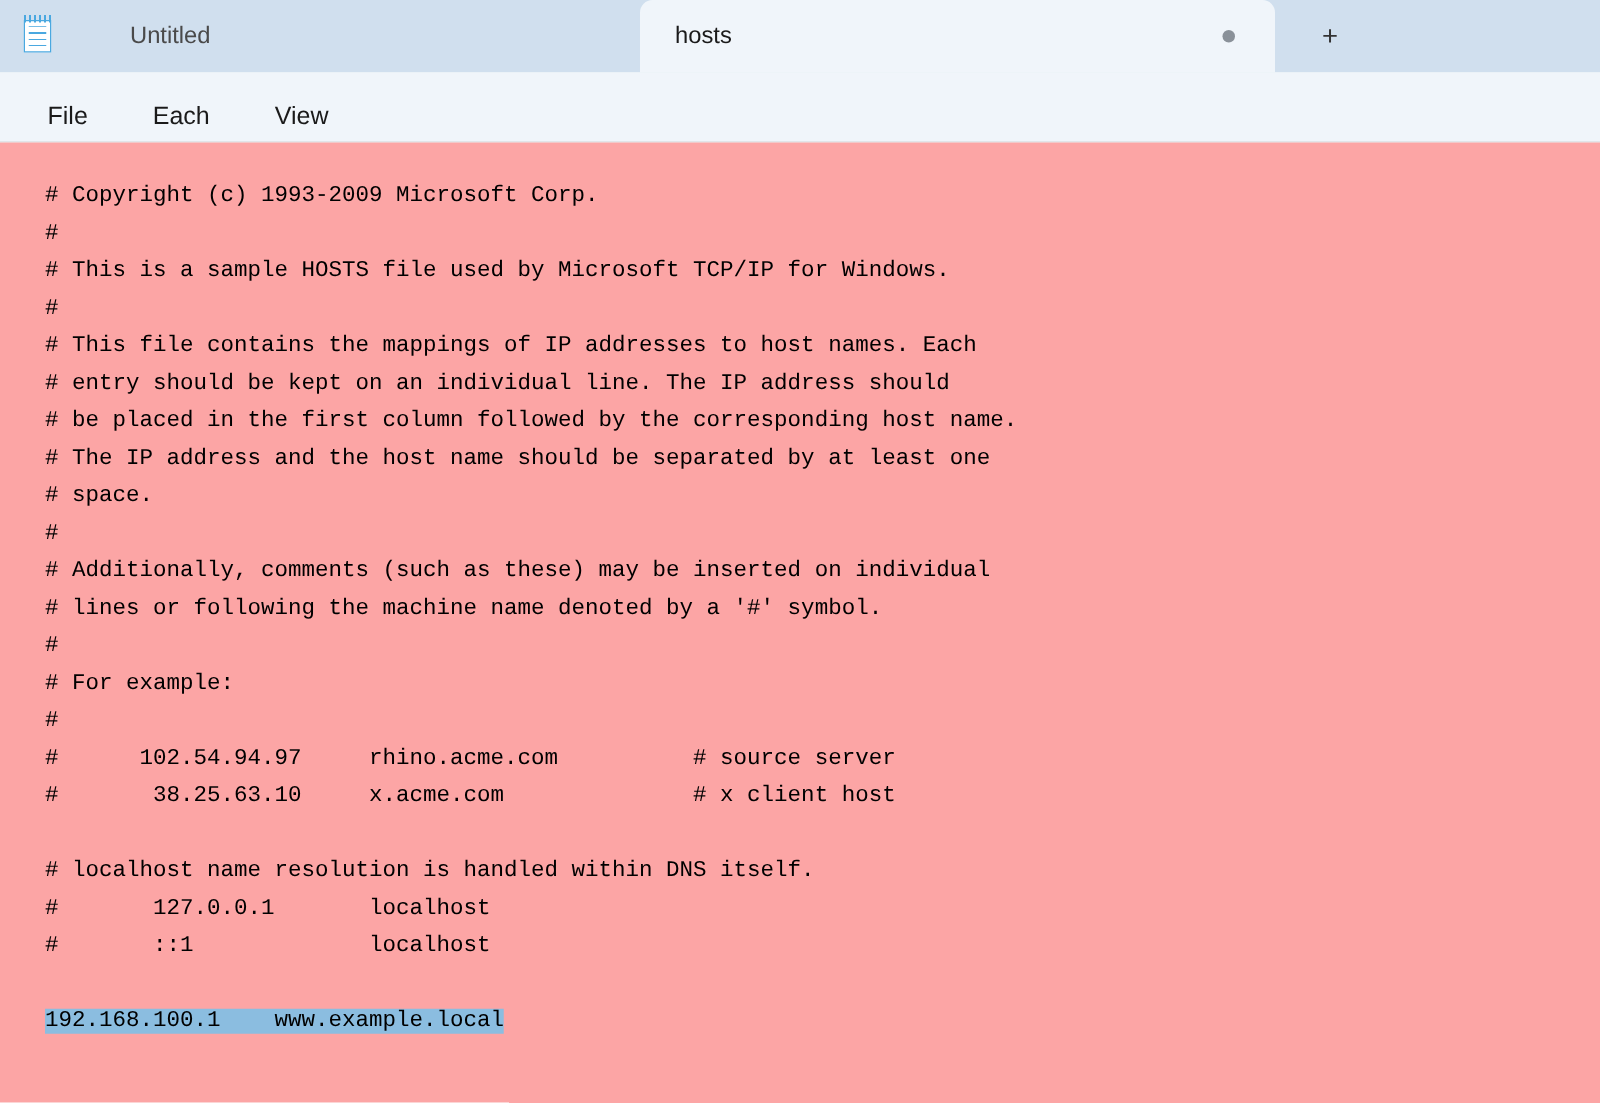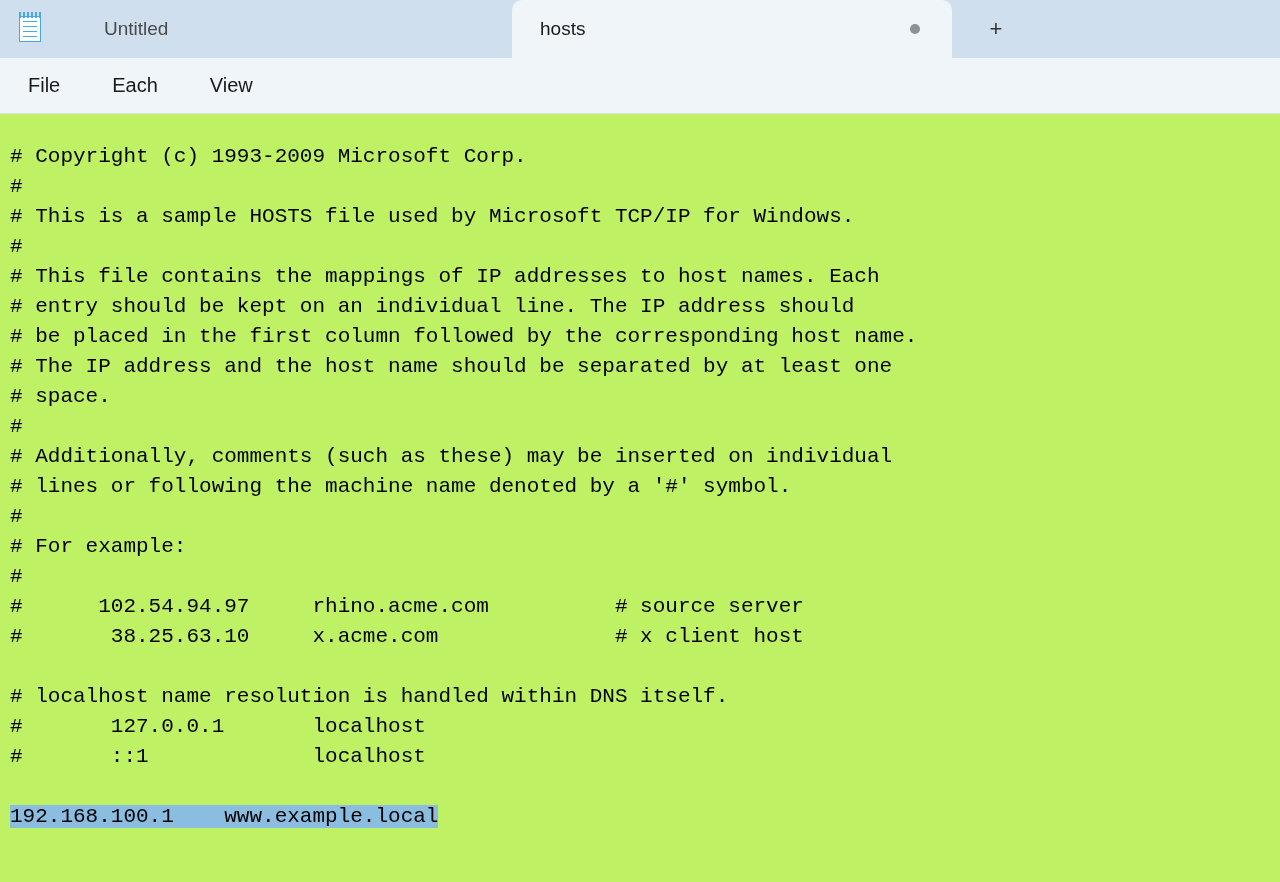--- a/index.html
+++ b/index.html
@@ -43,21 +43,21 @@
     font-size: 19px;
     color: #1a1a1a;
     position: relative;
     min-width: 0;
   }
   .tab.inactive {
     width: 420px;
     color: #4a4a4a;
   }
   .tab.active {
-    width: 440px;
+    width: 508px;
     background: #f0f5fa;
     border-top-left-radius: 10px;
     border-top-right-radius: 10px;
     justify-content: center;
   }
   .tab .tab-title { flex: 0 0 auto; }
   .tab .spacer { flex: 1 1 auto; }
   .modified-dot {
     width: 10px; height: 10px; border-radius: 50%;
     background: #8a9199;
@@ -67,42 +67,42 @@
     width: 56px;
     display: flex;
     align-items: center;
     justify-content: center;
     font-size: 22px;
     color: #333;
     font-weight: 300;
   }
   .menubar {
     display: flex;
-    align-items: center;
+    align-items: flex-end;
     height: 56px;
     background: #f0f5fa;
     border-bottom: 1px solid #dcdfe3;
-    padding-left: 8px;
+    padding-left: 18px;
     gap: 0;
   }
   .menu-item {
     font-size: 20px;
     color: #1a1a1a;
     padding: 8px 20px;
     cursor: default;
   }
   .menu-item + .menu-item { margin-left: 12px; }
   .editor {
-    padding: 28px 0 0 10px;
+    padding: 28px 0 0 36px;
     font-family: Consolas, "Courier New", monospace;
-    font-size: 21px;
+    font-size: 18px;
     line-height: 30px;
     color: #000;
     white-space: pre;
-    background: #bef264;
+    background: #fca5a5;
     height: calc(100% - 114px);
     overflow: hidden;
   }
   .editor .line { display: block; height: 30px; }
   .sel {
     background: #8bbde0;
   }
 </style>
 </head>
 <body>

